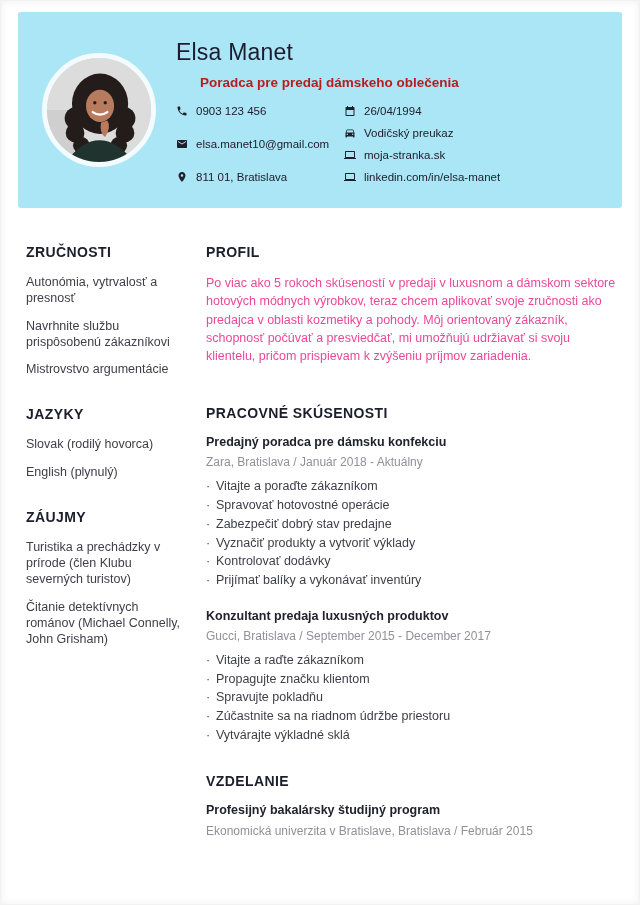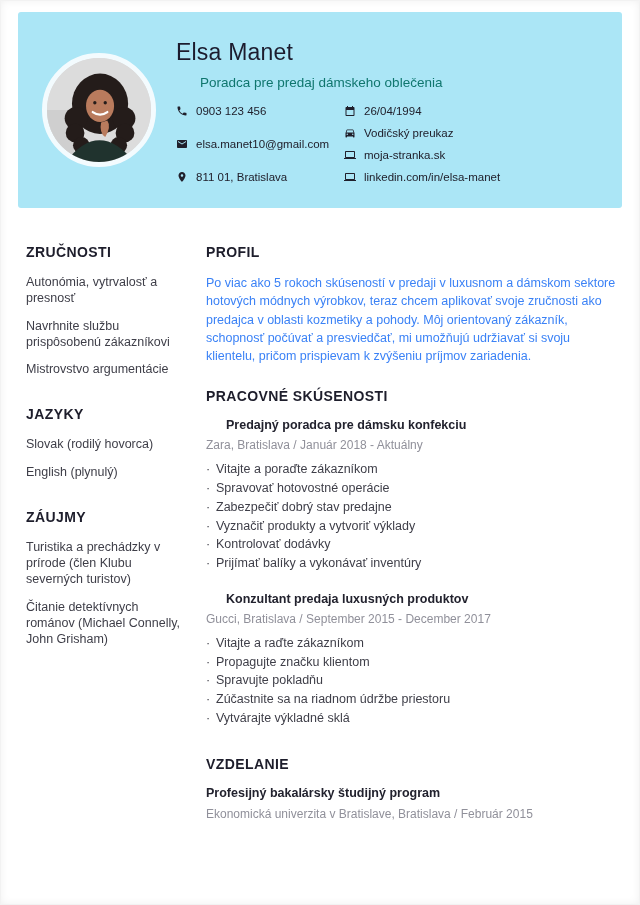--- a/index.html
+++ b/index.html
@@ -18,45 +18,45 @@
     background:#abe6f6; display:flex; align-items:center; padding:0 20px 0 24px;
   }
   .avatar-wrap {
     width:114px; height:114px; border-radius:50%; border:5px solid #f3fbfe;
     overflow:hidden; flex:none; background:#dcdcdc;
   }
   .avatar-wrap svg { display:block; width:100%; height:100%; }
 
   .header-info { margin-left:20px; padding-top:2px; }
   .name { font-size:23px; font-weight:400; color:#1c1c2e; letter-spacing:0.2px; }
-  .job-title { font-size:13.5px; font-weight:400; color:#0f766e; margin-top:9px;padding-left:24px; }
+  .job-title { font-size:13.5px; font-weight:700; color:#b91c1c; margin-top:9px;padding-left:24px; }
 
   .contacts { display:flex; margin-top:15px; }
   .contact-col { display:flex; flex-direction:column; gap:10px; }
   .contact-col.first { width:168px; flex:none;gap:21px; }
   .contact-item { display:flex; align-items:center; gap:8px; font-size:11.5px; color:#20202c; }
   .contact-item .ic { width:12px; height:12px; flex:none; display:flex; align-items:center; justify-content:center; }
   .contact-item .ic svg { width:12px; height:12px; fill:#20202c; }
 
   
   .body-cols { display:flex; padding:36px 20px 0 26px; gap:24px; }
   .col-left  { width:156px; flex:none; }
   .col-right { flex:1; min-width:0; }
 
   .sec-heading {
     font-size:14px; font-weight:700; color:#1d1d2b; letter-spacing:0.4px;
     margin-bottom:14px;
   }
   .side-section { margin-bottom:29px; }
   .side-item { font-size:12.5px; line-height:1.3; color:#3e3e48; margin-bottom:11px; }
 
-  .profile-text { font-size:12.5px; line-height:1.46; color:#3b82f6; margin-bottom:23px; }
+  .profile-text { font-size:12.5px; line-height:1.46; color:#ec4899; margin-bottom:40px; }
 
   .job { margin-bottom:19px; }
-  .job-name { font-size:12.5px; font-weight:700; color:#22222e; margin-bottom:6px;margin-left:20px; }
+  .job-name { font-size:12.5px; font-weight:700; color:#22222e; margin-bottom:6px; }
   .job-meta { font-size:12px; color:#90909a; margin-bottom:8px; }
   .job-bullets { list-style:none; }
   .job-bullets li {
     font-size:12.5px; line-height:1.5; color:#3e3e48; padding-left:10px; position:relative;
   }
   .job-bullets li::before { content:"·"; position:absolute; left:0; top:0; color:#3e3e48; }
 
   .edu-section { margin-top:28px; }
   .edu-entry { margin-bottom:17px; }
   .edu-name { font-size:12.5px; font-weight:700; color:#22222e; margin-bottom:7px; }

